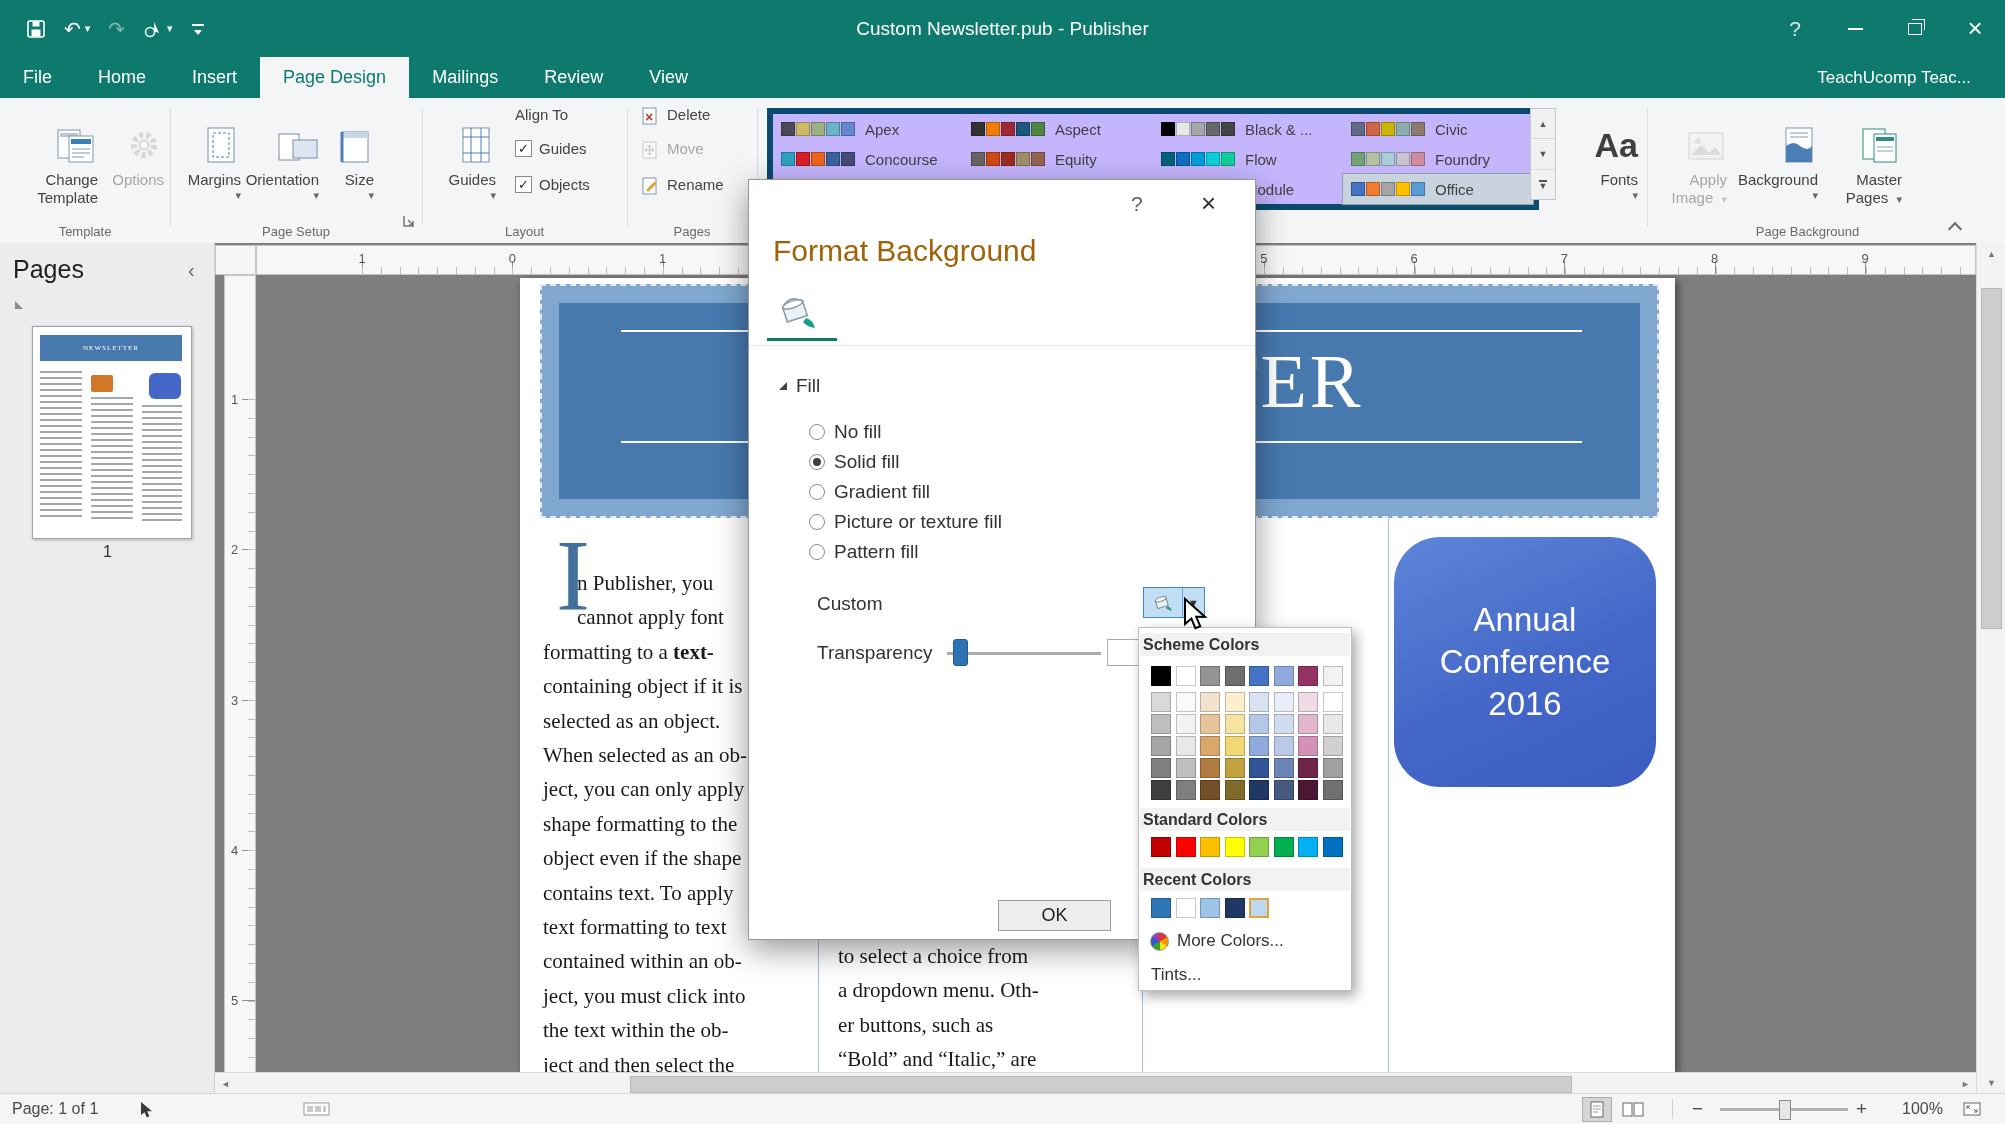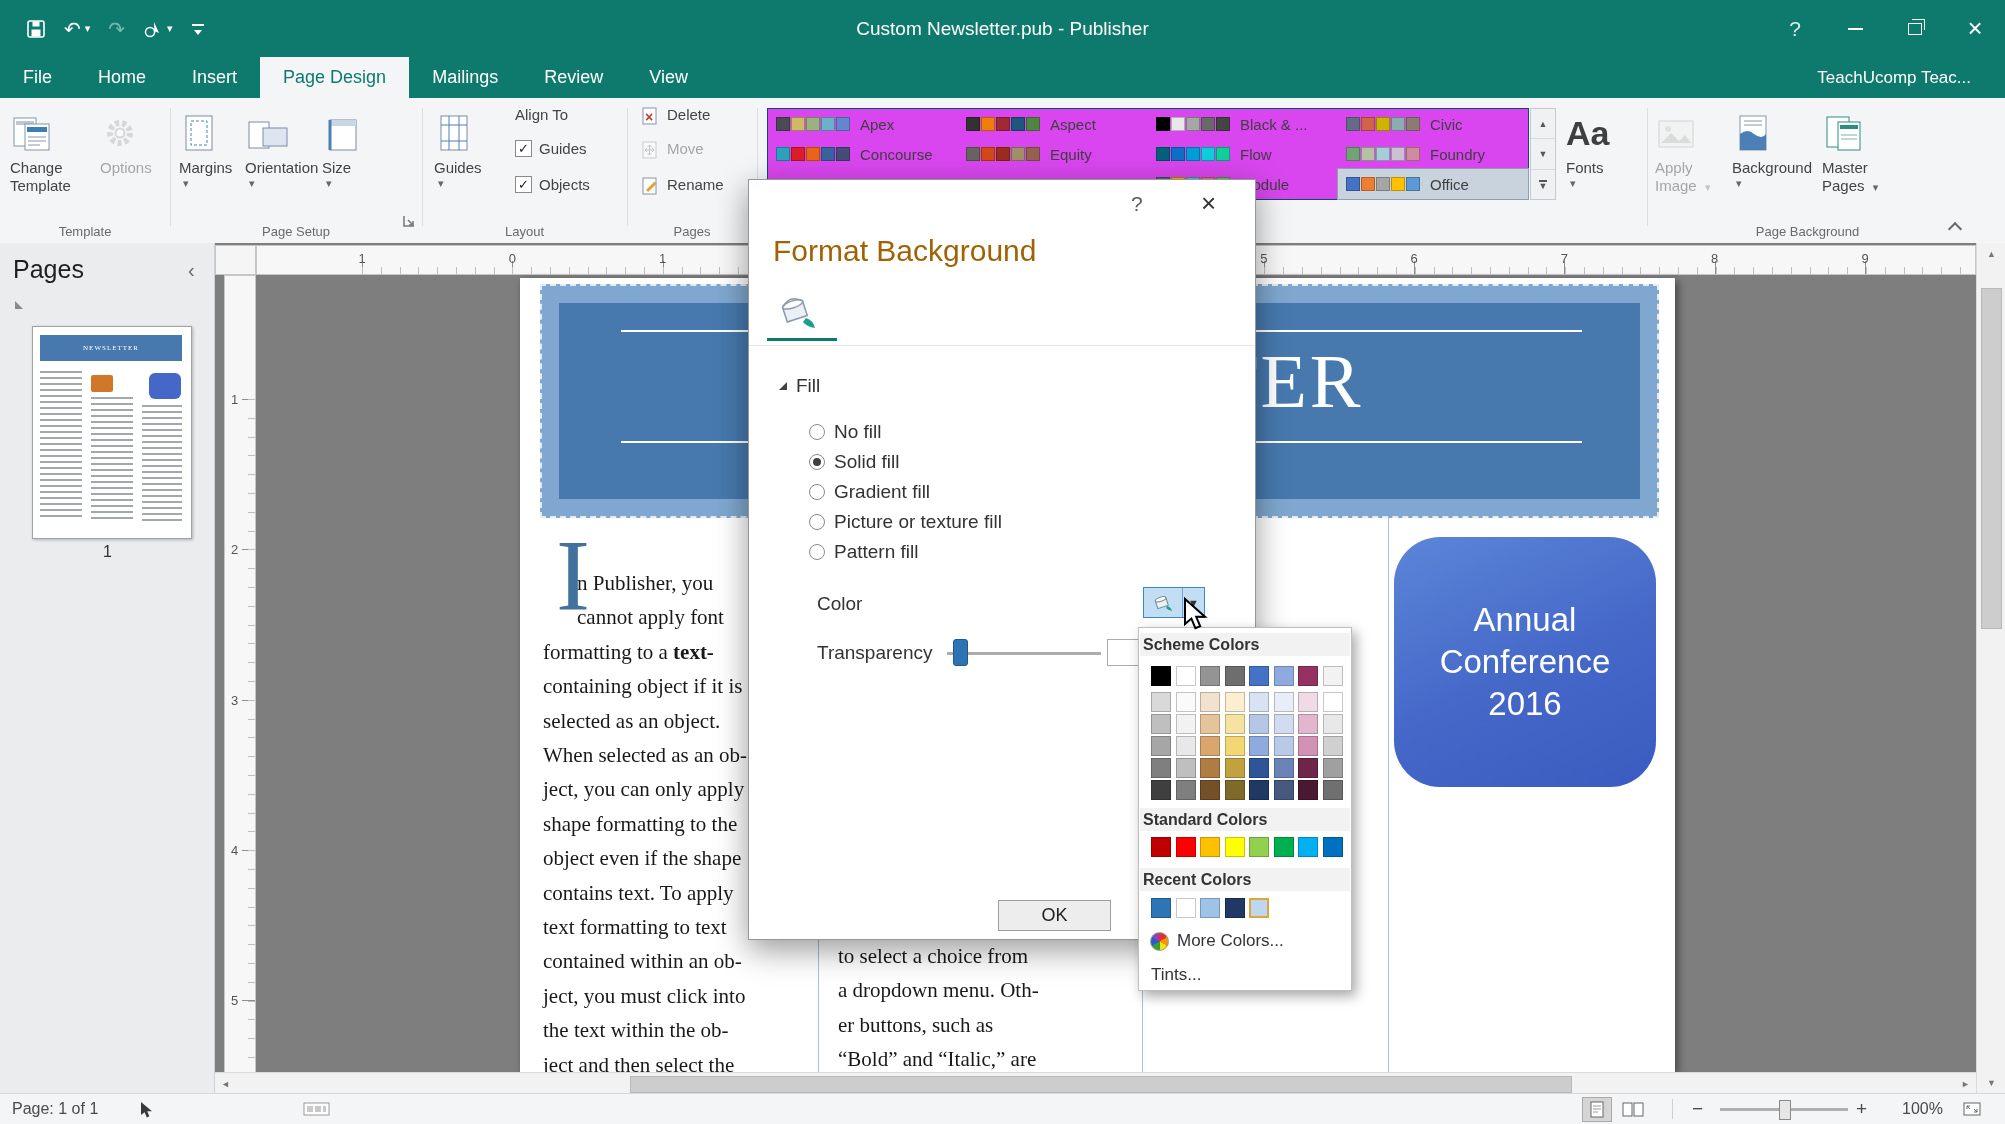--- a/index.html
+++ b/index.html
@@ -21,26 +21,26 @@
   
   #tabrow{position:absolute;left:0;top:57px;width:2005px;height:41px;background:#0E7A6E;display:flex}
   .tab{padding:0 23px;display:flex;align-items:center;color:#fff;font-size:18px;white-space:nowrap}
   .tab.active{background:#F4F5F6;color:#0E7A6E}
   #account{position:absolute;right:34px;top:57px;height:41px;display:flex;align-items:center;color:#fff;font-size:17px}
 
   
   #ribbon{position:absolute;left:0;top:98px;width:2005px;height:145px;background:#F4F5F6;border-bottom:1px solid #D2D4D6}
   .rgroup-label{position:absolute;bottom:4px;font-size:13px;color:#6A6A6A;text-align:center}
   .rdivider{position:absolute;top:10px;height:118px;width:1px;background:#DCDEE0}
-  .bigbtn{position:absolute;top:12px;display:flex;flex-direction:column;align-items:flex-start;font-size:15px;color:#444;text-align:center;line-height:1.2}
+  .bigbtn{position:absolute;top:24px;display:flex;flex-direction:column;align-items:flex-end;font-size:15px;color:#444;text-align:center;line-height:1.2}
   .bigbtn .icn{height:46px;display:flex;align-items:center;justify-content:center;margin-bottom:3px}
   .smallrow{position:absolute;height:26px;display:flex;gap:7px;font-size:15px;color:#444}
   .disabled{opacity:.45}
   .cb{width:17px;height:17px;background:#fff;border:1px solid #8A8A8A;display:flex;align-items:center;justify-content:center;font-size:13px;color:#222;box-sizing:border-box}
-  #schemes{position:absolute;left:767px;top:10px;width:760px;height:90px;background:#d946ef;border:1px solid #0c4a6e;box-sizing:content-box}
+  #schemes{position:absolute;left:767px;top:10px;width:760px;height:90px;background:#c4b5fd;border:6px solid #0c4a6e;box-sizing:content-box}
   .scheme-row{display:flex;height:30px}
   .scheme-cell{width:190px;display:flex;align-items:center;padding-left:8px;box-sizing:border-box}
   .scheme-cell.selected{background:#C9D3DD;outline:1px solid #8FA0AE}
   .scheme-strip{display:flex}
   .sw{width:14px;height:14px;border:1px solid rgba(0,0,0,.25);margin-right:1px;box-sizing:border-box}
   .scheme-name{margin-left:9px;font-size:15px;color:#3F3F3F;white-space:nowrap}
   #gallery-scroll{position:absolute;left:1530px;top:10px;width:26px;height:92px;display:flex;flex-direction:column;background:#F0F1F2;border:1px solid #C5C8CC;box-sizing:border-box}
   .gs-btn{flex:1;display:flex;align-items:center;justify-content:center;font-size:9px;color:#555;border-bottom:1px solid #D8DADC}
   .gs-btn:last-child{border-bottom:none}
   .gs-more{border-top:2px solid #555;line-height:.6;padding-top:2px;font-size:9px}
@@ -677,21 +677,21 @@
         </div>
         <div class="fill-row">
           <span class="radio"></span>
           <span>Picture or texture fill</span>
         </div>
         <div class="fill-row">
           <span class="radio"></span>
           <span>Pattern fill</span>
         </div>
       </div>
-    <div id="color-label">Color</div>
+    <div id="color-label">Custom</div>
     <div id="color-btn">
       <span class="seg1">
         <svg width="20" height="18">
             <g transform="rotate(-18 9 8)">
               <rect x="3" y="5" width="11" height="8" fill="#EAF0F5" stroke="#7A8894"></rect>
               <ellipse cx="8.5" cy="5" rx="5.5" ry="2" fill="#fff" stroke="#7A8894"></ellipse>
             </g>
             <path d="M14 12 q4 1 5 5 q-4 -1 -6 -3 Z" fill="#1C9E8F"></path>
           </svg>
       </span>

